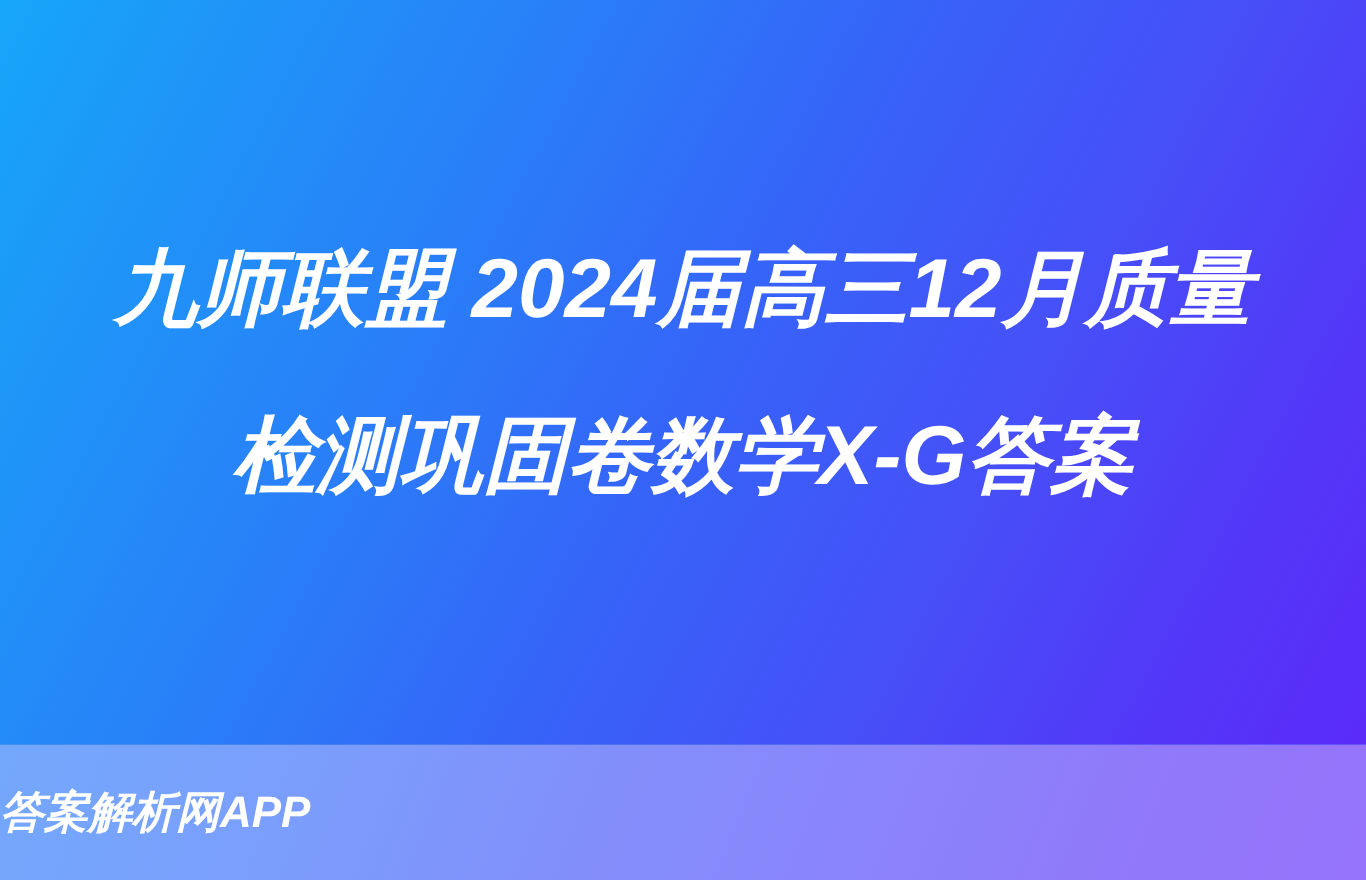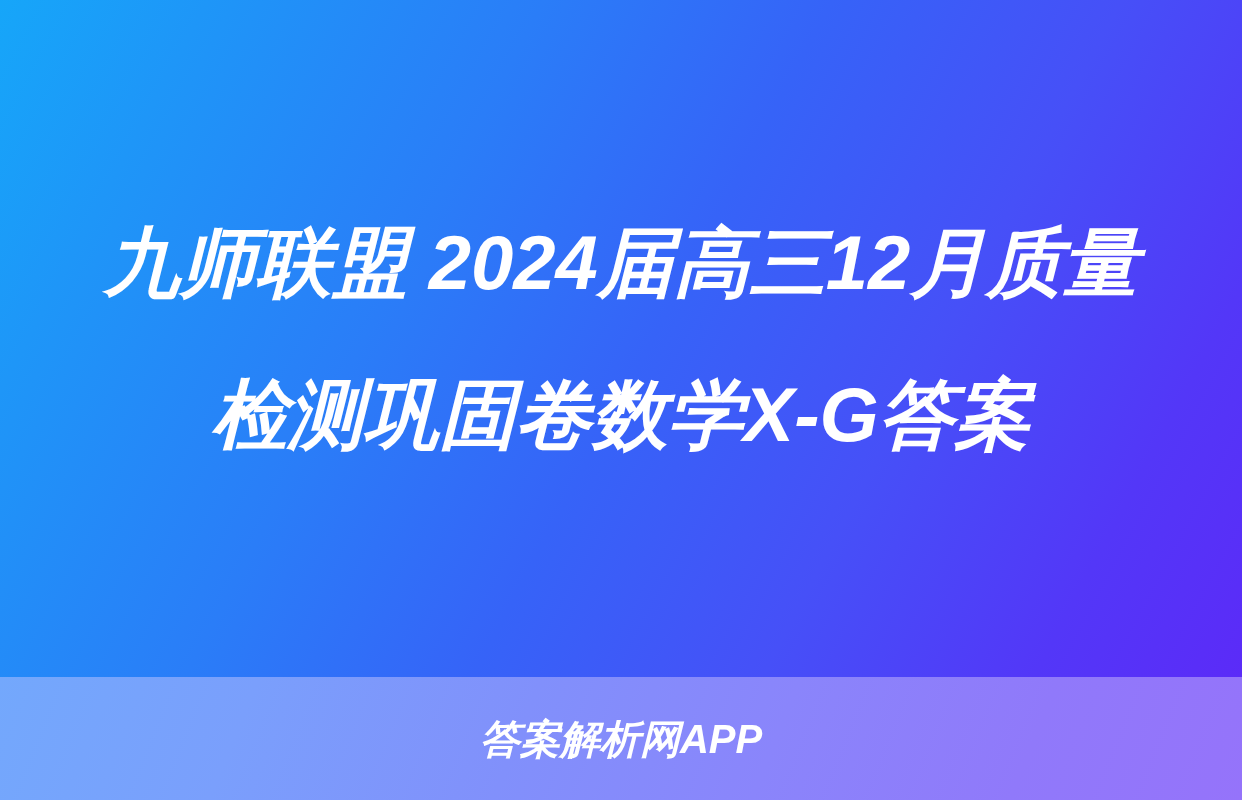--- a/index.html
+++ b/index.html
@@ -77,21 +77,21 @@
     height: 123px;
     background: linear-gradient(112deg,
                 #73A8FC 0%,
                 #7A9FFC 20%,
                 #8190FB 42%,
                 #8A85FB 62%,
                 #9079FA 82%,
                 #9573FA 100%);
     display: flex;
     align-items: center;
-    justify-content: center;
+    justify-content: flex-start;
   }
 
   .footer-text {
     color: #FFFFFF;
     font-size: 40px;
     line-height: 48px;
     font-weight: bold;
     font-style: italic;
     letter-spacing: 0px;
     text-align: center;

